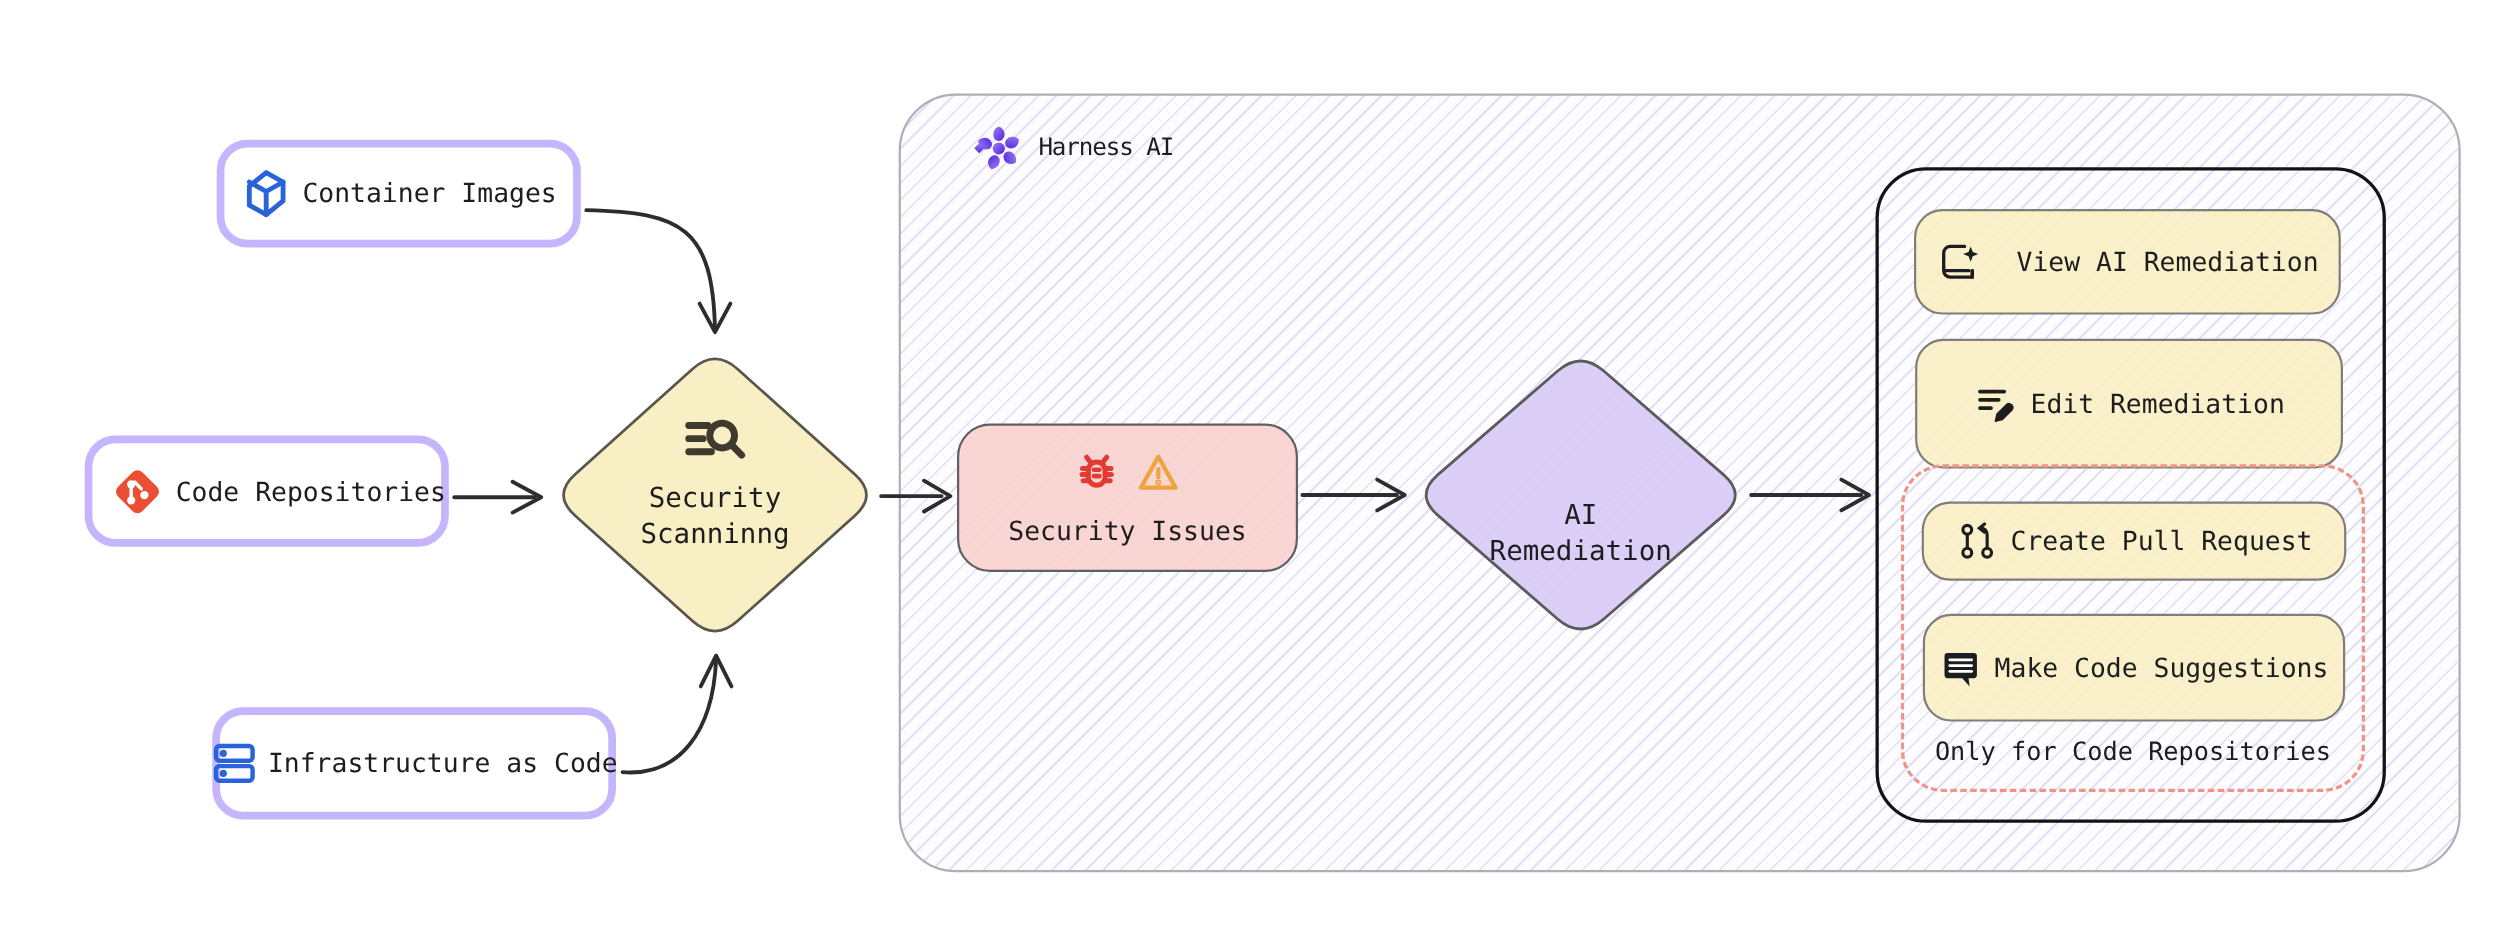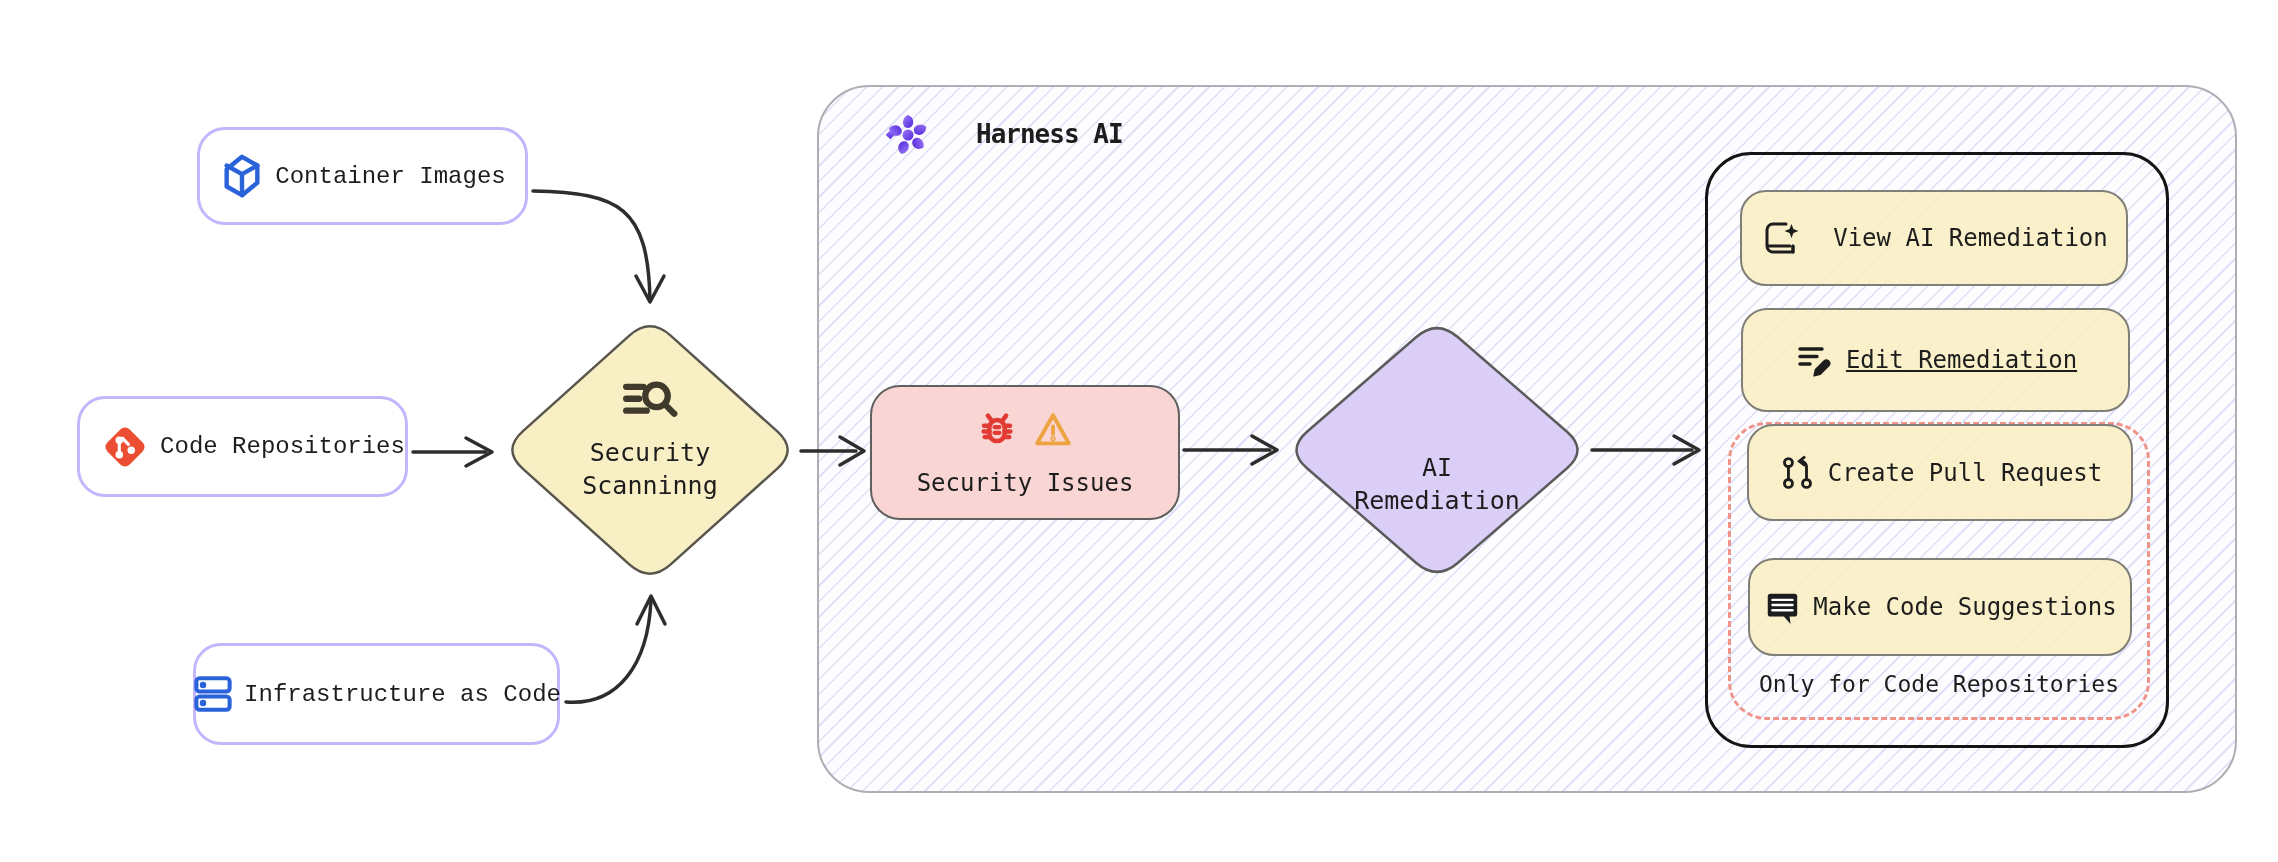--- a/index.html
+++ b/index.html
@@ -9,28 +9,27 @@
   
   .harness-box {
     position:absolute; left:817px; top:85px; width:1420px; height:708px;
     border:2.5px solid #aeaeb4; border-radius:52px;
     background-color:#fdfdff;
     background-image:repeating-linear-gradient(135deg,
       rgba(140,140,225,0.26) 0px, rgba(140,140,225,0.26) 1.6px,
       rgba(255,255,255,0) 1.6px, rgba(255,255,255,0) 11px);
   }
   .harness-header { position:absolute; left:884px; top:110px; display:flex; align-items:center; gap:12px; }
-  .harness-header .title { font-size:26px; font-weight:bold; letter-spacing:-1px;margin-left:32px; }
+  .harness-header .title { font-size:22px; font-weight:normal; letter-spacing:-1px; }
 
   
   .node {
-    position:absolute; background:#ffffff; border:3px solid #c4b5fd; border-radius:28px;
+    position:absolute; background:#ffffff; border:7px solid #c4b5fd; border-radius:28px;
     display:flex; align-items:center; justify-content:center; gap:10px; white-space:nowrap;
     font-size:24px;
-    font-family:Liberation Mono, monospace;
   }
   .node-a { left:197px; top:127px; width:331px; height:98px; }
   .node-b { left:77px;  top:396px; width:331px; height:101px;padding-left:20px; }
   .node-c { left:193px; top:643px; width:367px; height:102px; }
 
   
   .diamond-label { position:absolute; display:flex; flex-direction:column; align-items:center; text-align:center; }
   .diamond-label .line { font-size:25px; line-height:33px; white-space:nowrap; }
   .scan-label { left:530px; top:376px; width:240px; }
   .scan-label .icon { margin-bottom:8px; }
@@ -47,22 +46,22 @@
 
   
   .actions-box { position:absolute; left:1705px; top:152px; width:464px; height:596px;
     border:3.5px solid #141414; border-radius:46px; background:transparent; }
 
   .pill {
     position:absolute; background:rgba(249,238,196,0.9); border:2.5px solid #7f7e78; border-radius:26px;
     display:flex; align-items:center; justify-content:center; gap:12px; white-space:nowrap; font-size:24px;
   }
   .pill-view   { left:1740px; top:190px; width:388px; height:96px;gap:33px; }
-  .pill-edit   { left:1741px; top:308px; width:389px; height:104px;text-decoration:underline; }
-  .pill-pr     { left:1747px; top:424px; width:386px; height:97px; }
+  .pill-edit   { left:1741px; top:308px; width:389px; height:118px; }
+  .pill-pr     { left:1747px; top:456px; width:386px; height:72px; }
   .pill-sug    { left:1748px; top:558px; width:384px; height:98px; }
 
   .dashed-group { position:absolute; left:1728px; top:422px; width:422px; height:298px;
     border:3px dashed #f0948a; border-radius:38px; }
   .dashed-note { position:absolute; left:1728px; top:671px; width:422px; text-align:center;
     font-size:23px; white-space:nowrap; }
 
   .svg-layer { position:absolute; left:0; top:0; pointer-events:none; }
   .icon { display:inline-flex; align-items:center; justify-content:center; flex:0 0 auto; }
 </style>

